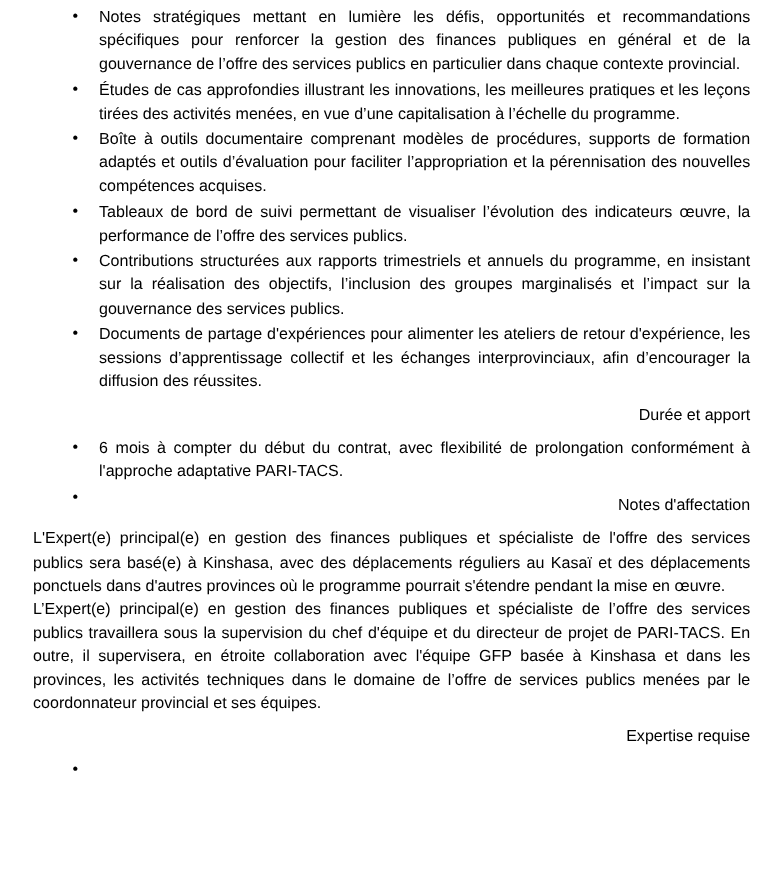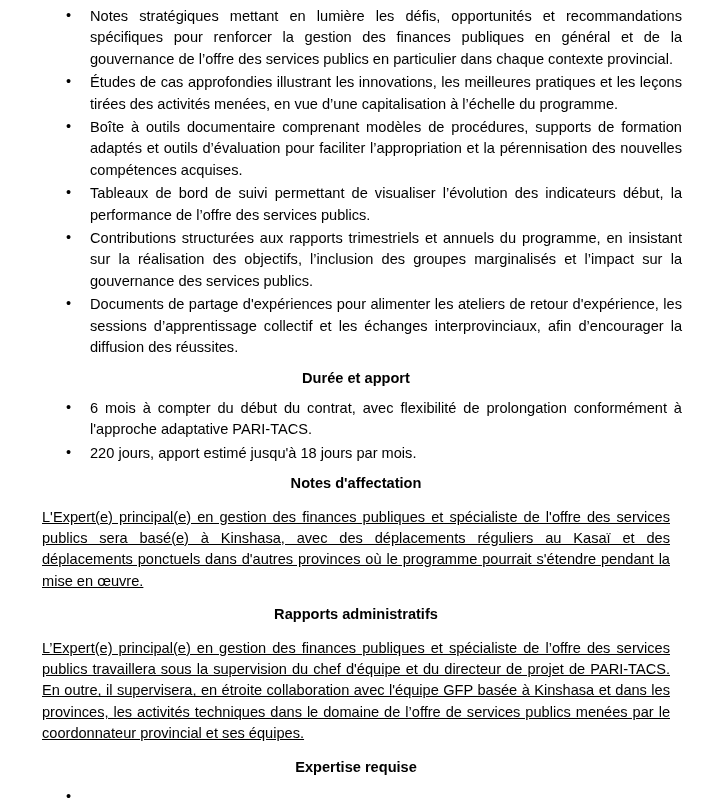--- a/index.html
+++ b/index.html
@@ -36,27 +36,26 @@
     margin: 0 0 2px 0;
   }
   li.bullet-item .marker {
     position: absolute;
     left: 36px;
     top: -1px;
   }
   h2.heading {
     font-size: 14.6px;
     line-height: 21.4px;
-    font-weight: bold;
+    font-weight: normal;
     margin: 9px 0 9px 0;
-    text-align: center;
+    text-align: right;
   }
   p.para {
-    margin: 12px;
-    text-decoration: underline;
+    margin: 0;
   }
 </style>
 </head>
 <body>
 
 <main class="page">
 
   <ul class="bullets">
     <li class="bullet-item">
       <span class="marker">•</span>
@@ -65,50 +64,48 @@
     <li class="bullet-item">
       <span class="marker">•</span>
       <span>Études de cas approfondies illustrant les innovations, les meilleures pratiques et les leçons tirées des activités menées, en vue d’une capitalisation à l’échelle du programme.</span>
     </li>
     <li class="bullet-item">
       <span class="marker">•</span>
       <span>Boîte à outils documentaire comprenant modèles de procédures, supports de formation adaptés et outils d’évaluation pour faciliter l’appropriation et la pérennisation des nouvelles compétences acquises.</span>
     </li>
     <li class="bullet-item">
       <span class="marker">•</span>
-      <span>Tableaux de bord de suivi permettant de visualiser l’évolution des indicateurs début, la performance de l’offre des services publics.</span>
+      <span>Tableaux de bord de suivi permettant de visualiser l’évolution des indicateurs œuvre, la performance de l’offre des services publics.</span>
     </li>
     <li class="bullet-item">
       <span class="marker">•</span>
       <span>Contributions structurées aux rapports trimestriels et annuels du programme, en insistant sur la réalisation des objectifs, l’inclusion des groupes marginalisés et l’impact sur la gouvernance des services publics.</span>
     </li>
     <li class="bullet-item">
       <span class="marker">•</span>
       <span>Documents de partage d'expériences pour alimenter les ateliers de retour d'expérience, les sessions d’apprentissage collectif et les échanges interprovinciaux, afin d’encourager la diffusion des réussites.</span>
     </li>
   </ul>
 
   <h2 class="heading">Durée et apport</h2>
 
   <ul class="bullets">
     <li class="bullet-item">
       <span class="marker">•</span>
       <span>6 mois à compter du début du contrat, avec flexibilité de prolongation conformément à l'approche adaptative PARI-TACS.</span>
     </li>
     <li class="bullet-item">
       <span class="marker">•</span>
-      <span>220 jours, apport estimé jusqu'à 18 jours par mois.</span>
     </li>
   </ul>
 
   <h2 class="heading">Notes d'affectation</h2>
 
   <p class="para">L'Expert(e) principal(e) en gestion des finances publiques et spécialiste de l'offre des services publics sera basé(e) à Kinshasa, avec des déplacements réguliers au Kasaï et des déplacements ponctuels dans d'autres provinces où le programme pourrait s'étendre pendant la mise en œuvre.</p>
 
-  <h2 class="heading">Rapports administratifs</h2>
 
   <p class="para">L’Expert(e) principal(e) en gestion des finances publiques et spécialiste de l’offre des services publics travaillera sous la supervision du chef d'équipe et du directeur de projet de PARI-TACS. En outre, il supervisera, en étroite collaboration avec l'équipe GFP basée à Kinshasa et dans les provinces, les activités techniques dans le domaine de l’offre de services publics menées par le coordonnateur provincial et ses équipes.</p>
 
   <h2 class="heading">Expertise requise</h2>
 
   <ul class="bullets">
     <li class="bullet-item">
       <span class="marker">•</span>
     </li>
   </ul>

